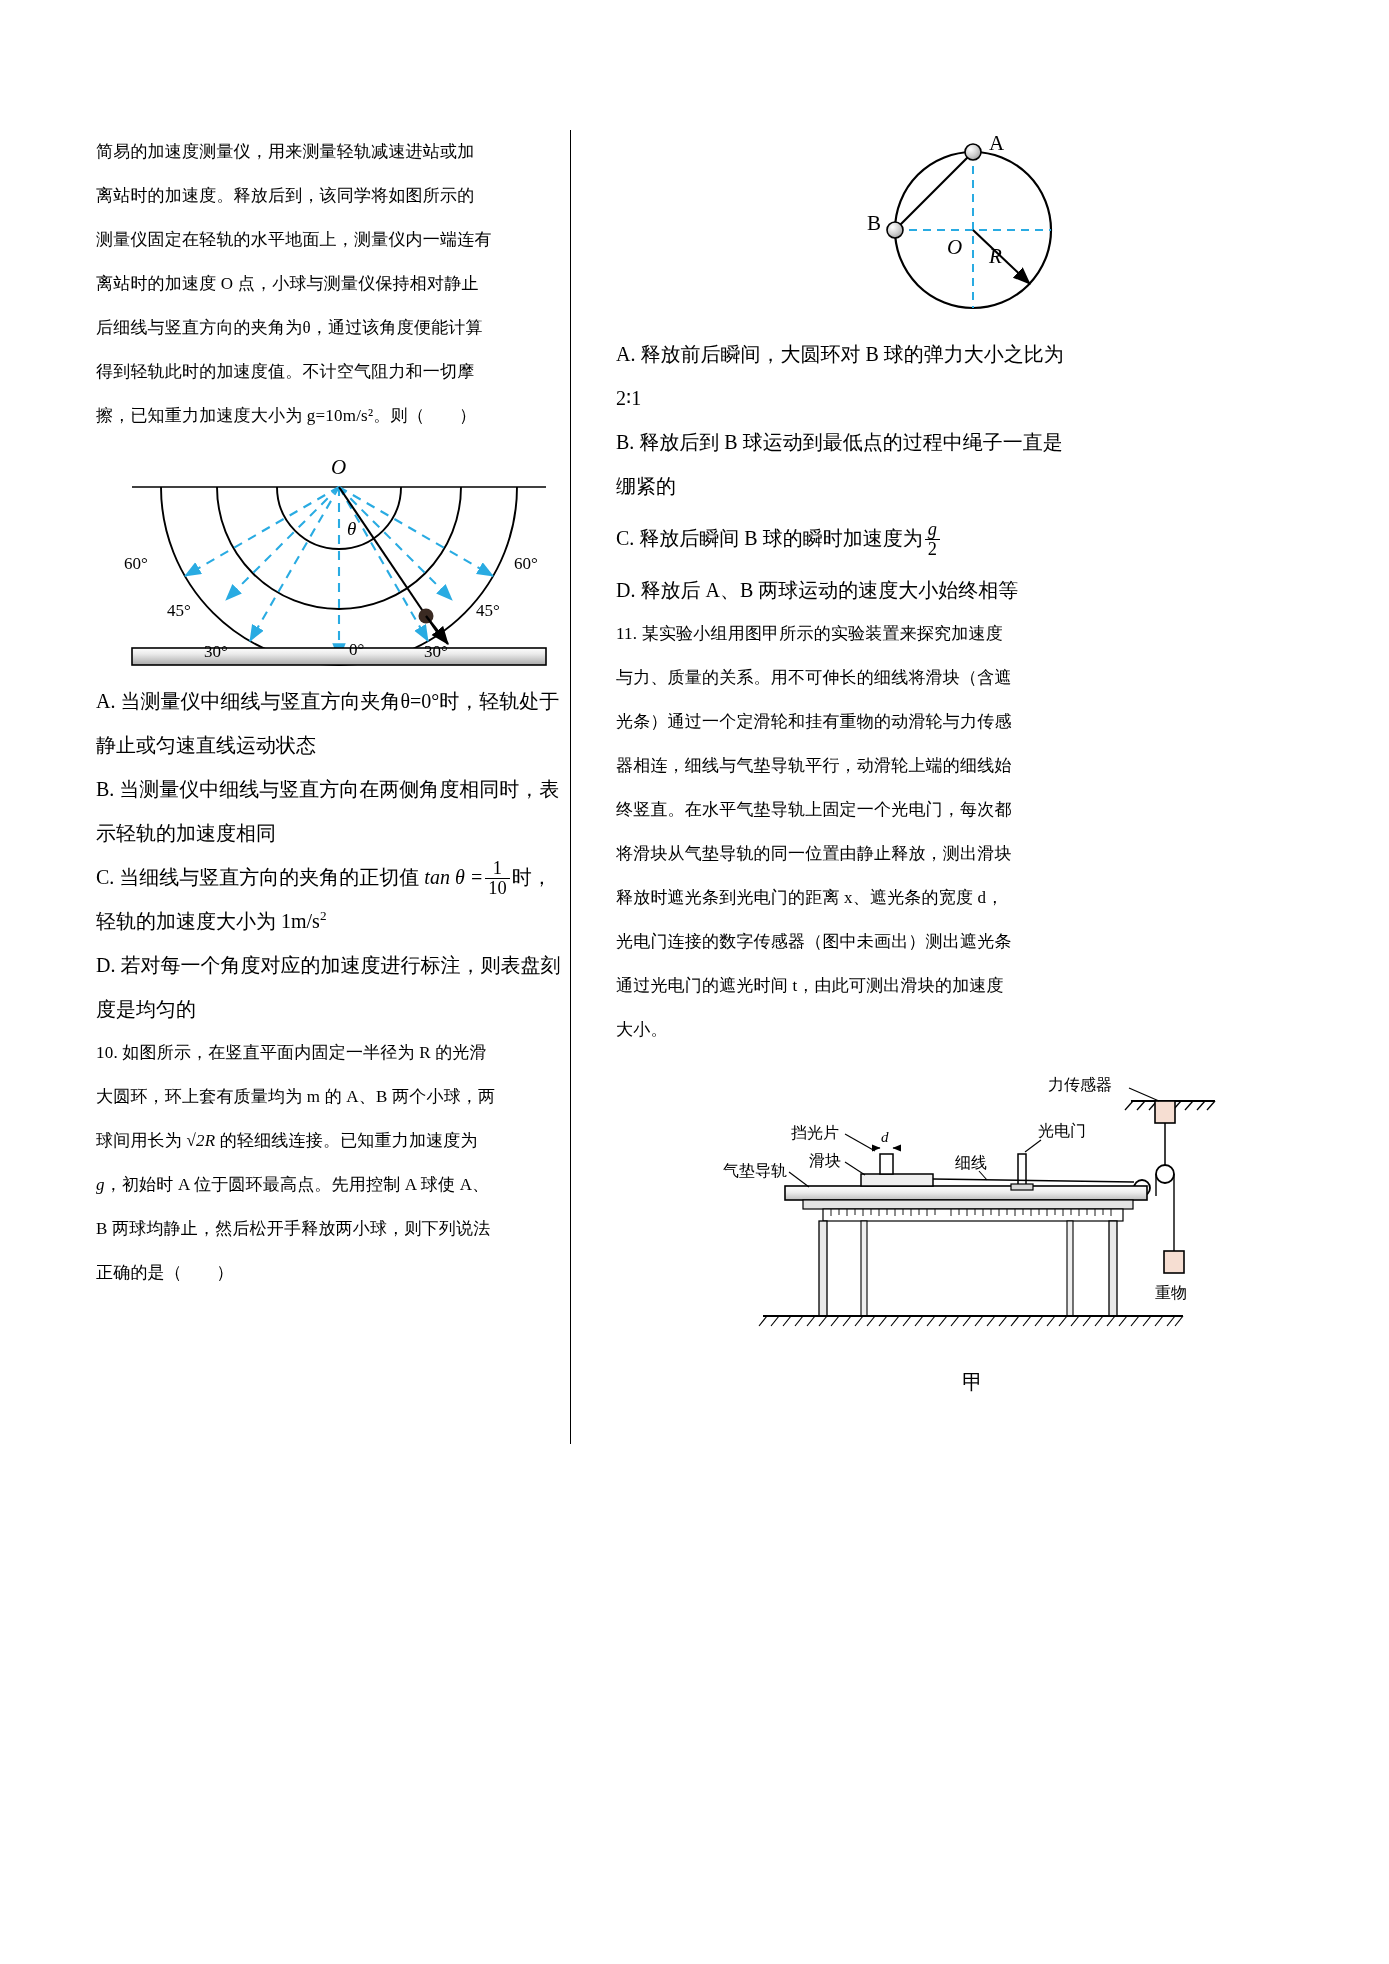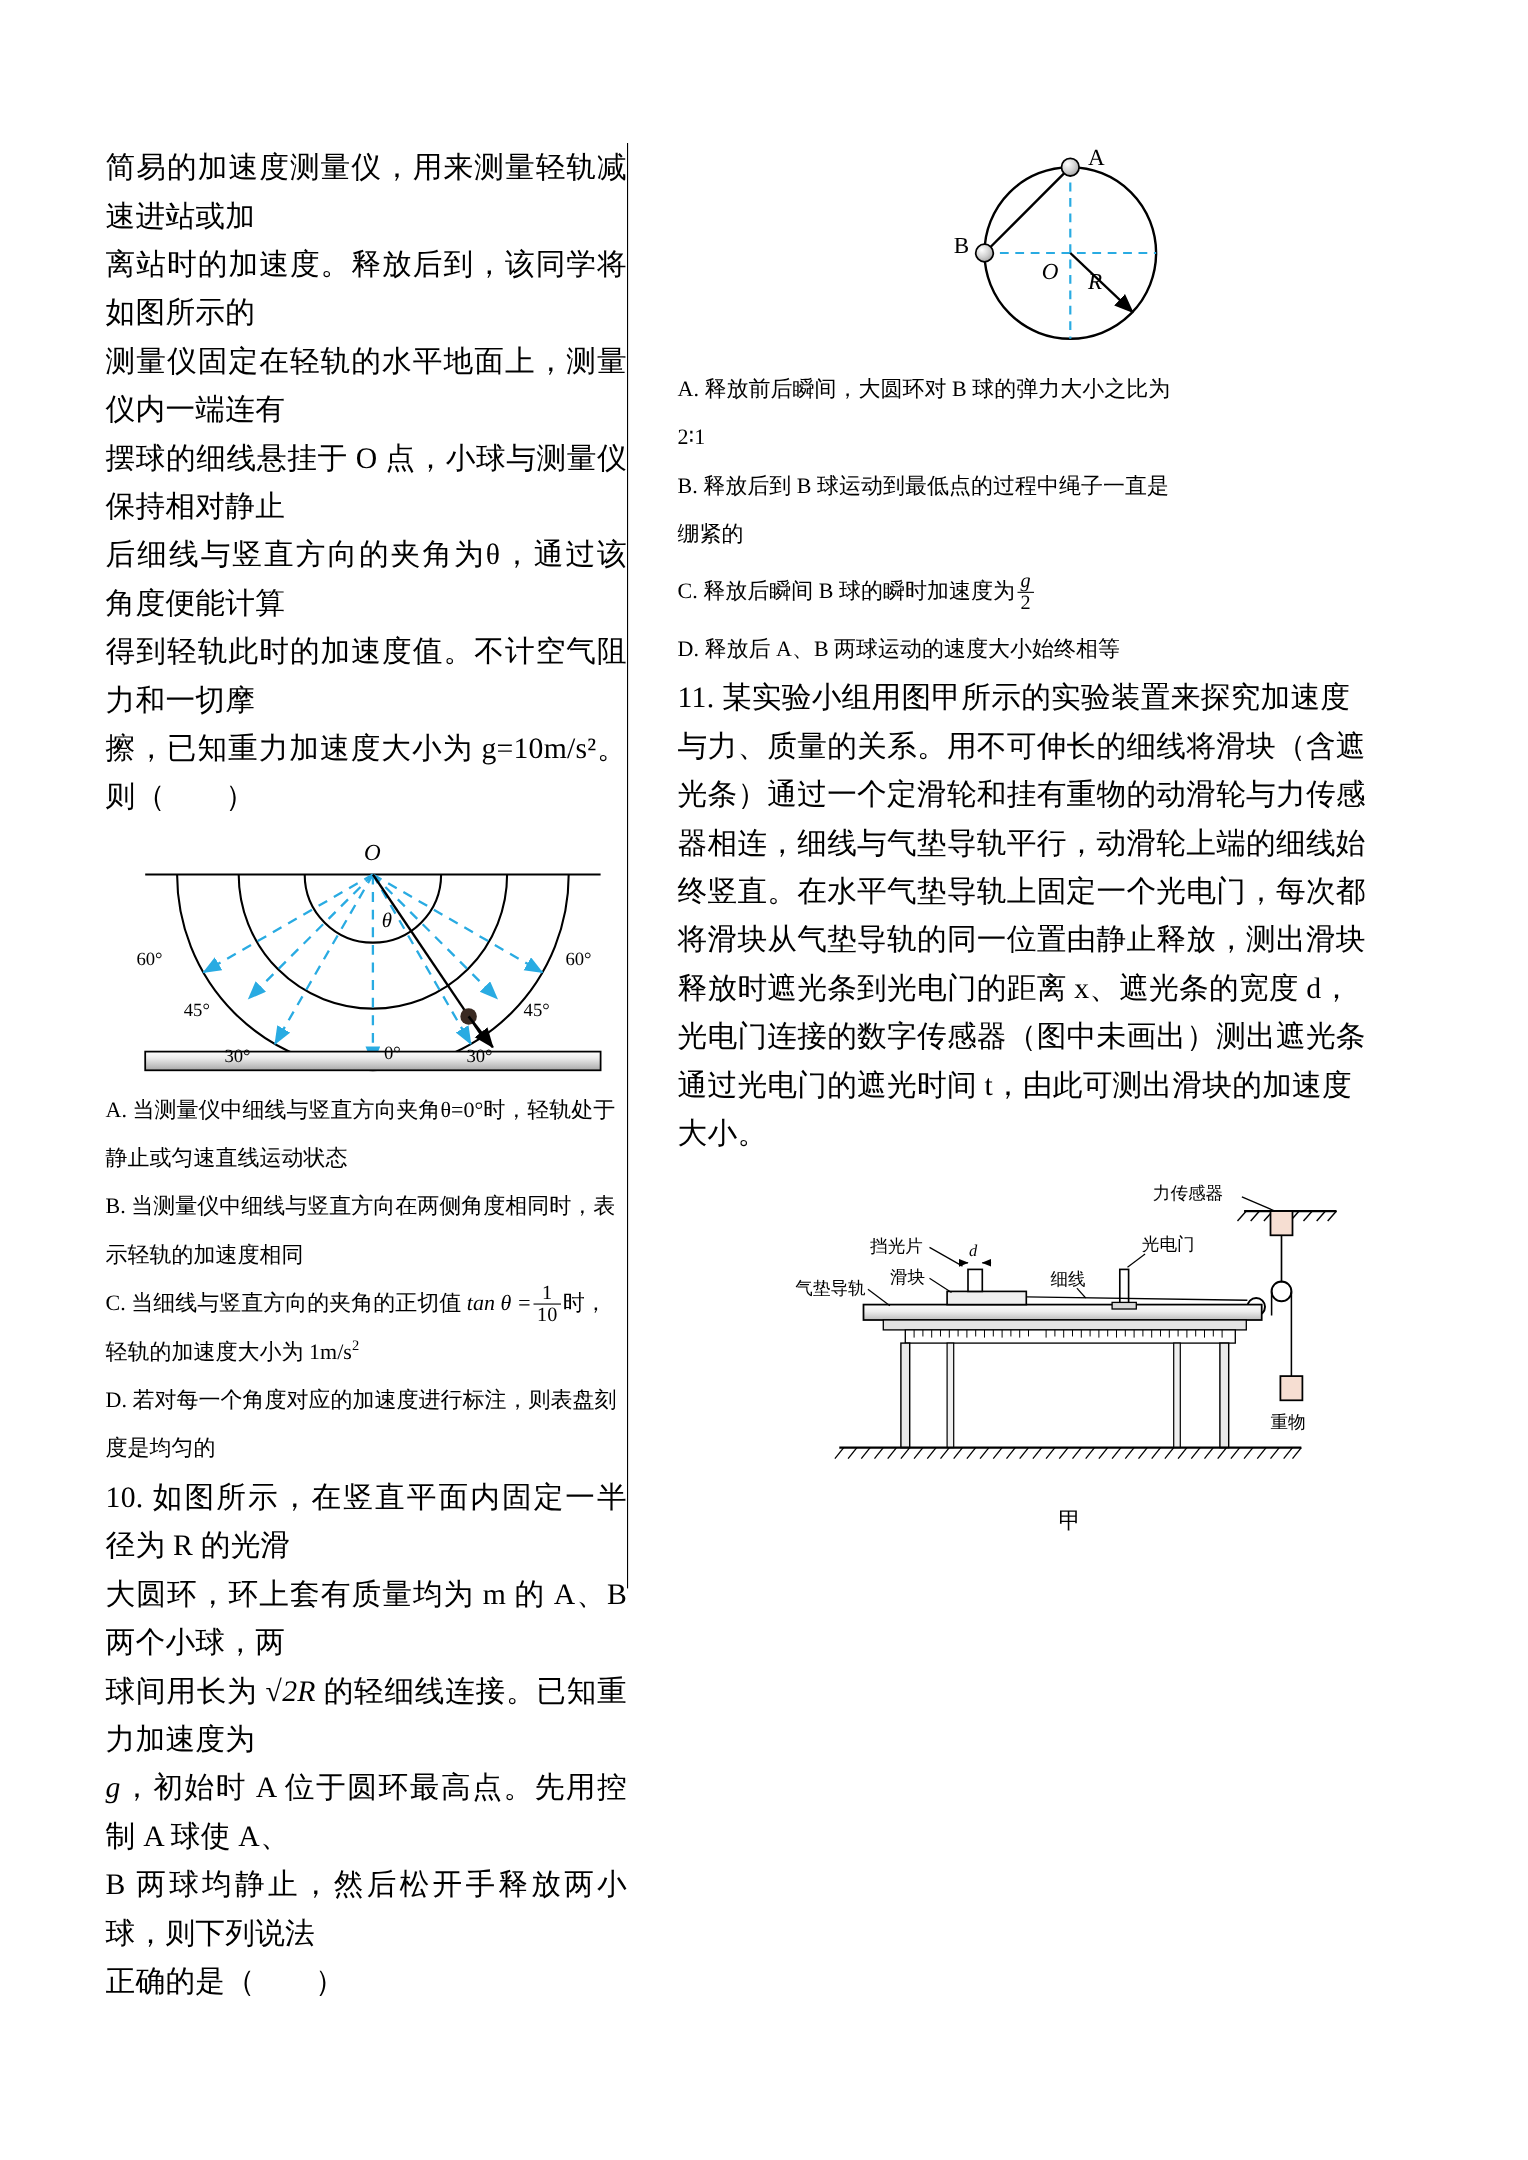--- a/index.html
+++ b/index.html
@@ -46,21 +46,21 @@
     position: relative;
     left: 0;
     flex: 0 0 1px;
     height: 1314px;
   }
   .col-right {
     width: 818px;
     padding: 130px 60px 0 45px;
   }
   p.para {
-    font-size: 27px;
+    font-size: 17px;
     line-height: 44px;
     margin: 0 0 0 0;
     text-align: justify;
     text-justify: inter-ideograph;
     letter-spacing: 0.2px;
   }
   .opt {
     font-size: 20px;
     line-height: 44px;
     margin: 0;
@@ -115,21 +115,21 @@
 <body>
 
 <div class="page">
   <div class="columns">
 
     <div class="col col-left">
 
       <p class="para">简易的加速度测量仪，用来测量轻轨减速进站或加</p>
       <p class="para">离站时的加速度。释放后到，该同学将如图所示的</p>
       <p class="para">测量仪固定在轻轨的水平地面上，测量仪内一端连有</p>
-      <p class="para">摆球的细线悬挂于 O 点，小球与测量仪保持相对静止</p>
+      <p class="para">离站时的加速度 O 点，小球与测量仪保持相对静止</p>
       <p class="para">后细线与竖直方向的夹角为θ，通过该角度便能计算</p>
       <p class="para">得到轻轨此时的加速度值。不计空气阻力和一切摩</p>
       <p class="para">擦，已知重力加速度大小为 g=10m/s²。则（　　）</p>
 
       <div class="fig-gauge">
         <svg width="470" height="215" viewBox="0 0 470 215" xmlns="http://www.w3.org/2000/svg">
           <defs>
             <marker id="ah" markerWidth="9" markerHeight="9" refX="7.5" refY="3.2" orient="auto">
               <path d="M0,0 L8,3.2 L0,6.4 z" fill="#29ABE2"></path>
             </marker>

